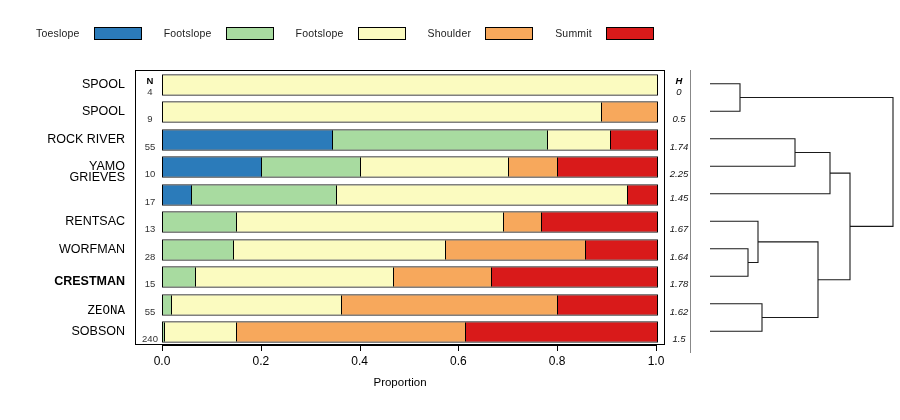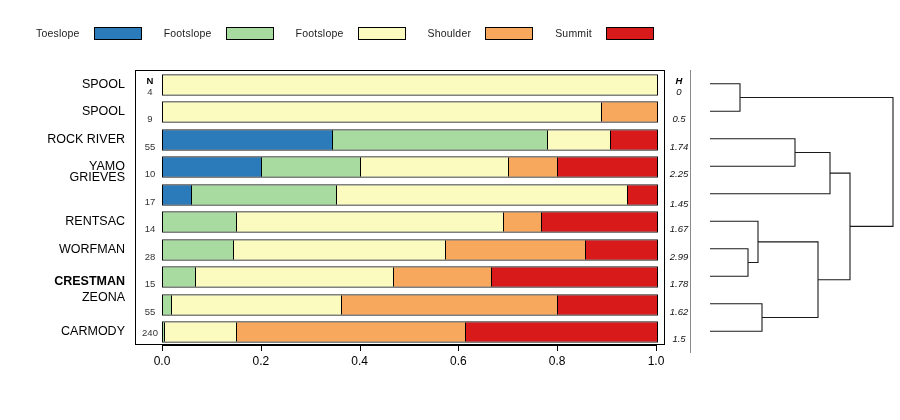--- a/index.html
+++ b/index.html
@@ -131,67 +131,68 @@
 
   <div class="rowlabels" id="rowlabels">
       <div class="rowlabel" style="top: 13.75px;">SPOOL</div>
       <div class="rowlabel" style="top: 41.25px;">SPOOL</div>
       <div class="rowlabel" style="top: 68.75px;">ROCK RIVER</div>
       <div class="rowlabel" style="top: 96.25px;">YAMO</div>
       <div class="rowlabel" style="top: 107px; margin-left: 34px;">GRIEVES</div>
       <div class="rowlabel" style="top: 151.25px;">RENTSAC</div>
       <div class="rowlabel" style="top: 178.75px;">WORFMAN</div>
       <div class="rowlabel bold" style="top: 211px; margin-left: 12px;">CRESTMAN</div>
-      <div class="rowlabel" style="top: 227px;">ZEONA</div>
-      <div class="rowlabel" style="top: 261.25px;">CARMODY</div>
+      <div class="rowlabel" style="top: 241px; font-family: Liberation Mono, monospace;">ZEONA</div>
+      <div class="rowlabel" style="top: 261.25px;">SOBSON</div>
     </div>
 
   <div class="ncol" id="ncol">
     <div class="nhead">N</div>
   <div class="ncell" style="top: 20.75px;">4</div>
       <div class="ncell" style="top: 48.25px;">9</div>
       <div class="ncell" style="top: 75.75px;">55</div>
       <div class="ncell" style="top: 103.25px;">10</div>
       <div class="ncell" style="top: 130.75px;">17</div>
-      <div class="ncell" style="top: 158.25px;">14</div>
+      <div class="ncell" style="top: 158.25px;">13</div>
       <div class="ncell" style="top: 185.75px;">28</div>
       <div class="ncell" style="top: 213.25px;">15</div>
       <div class="ncell" style="top: 240.75px;">55</div>
-      <div class="ncell" style="top: 262px; text-align: center;">240</div>
+      <div class="ncell" style="top: 268px; text-align: center;">240</div>
     </div>
 
   <div class="hcol" id="hcol">
     <div class="hhead">H</div>
   <div class="hcell" style="top: 20.75px;">0</div>
       <div class="hcell" style="top: 48.25px;">0.5</div>
       <div class="hcell" style="top: 75.75px;">1.74</div>
       <div class="hcell" style="top: 103.25px;">2.25</div>
-      <div class="hcell" style="top: 133px;">1.45</div>
+      <div class="hcell" style="top: 127px;">1.45</div>
       <div class="hcell" style="top: 158.25px;">1.67</div>
-      <div class="hcell" style="top: 185.75px;">2.99</div>
+      <div class="hcell" style="top: 185.75px;">1.64</div>
       <div class="hcell" style="top: 213.25px;">1.78</div>
       <div class="hcell" style="top: 240.75px;">1.62</div>
       <div class="hcell" style="top: 268.25px;">1.5</div>
     </div>
 
   <div class="axis" id="axis">
     <div class="axis-line"></div>
   <div class="tick" style="left: 27px;"></div>
       <div class="ticklab" style="left: 27px;">0.0</div>
       <div class="tick" style="left: 125.8px;"></div>
       <div class="ticklab" style="left: 125.8px;">0.2</div>
       <div class="tick" style="left: 224.6px;"></div>
       <div class="ticklab" style="left: 224.6px;">0.4</div>
       <div class="tick" style="left: 323.4px;"></div>
       <div class="ticklab" style="left: 323.4px;">0.6</div>
       <div class="tick" style="left: 422.2px;"></div>
       <div class="ticklab" style="left: 422.2px;">0.8</div>
       <div class="tick" style="left: 521px;"></div>
       <div class="ticklab" style="left: 521px; text-align: center;">1.0</div>
     </div>
+  <div class="axtitle">Proportion</div>
 
   <div class="dendro" id="dendro">
     <div class="dsep"></div>
   <svg width="210" height="290">
         <path d="M20,21.75 H50 V49.25 H20" fill="none" stroke="#1a1a1a" stroke-width="1.1"></path>
         <path d="M20,76.75 H105 V104.25 H20" fill="none" stroke="#1a1a1a" stroke-width="1.1"></path>
         <path d="M105,90.5 H140 V131.75 H20" fill="none" stroke="#1a1a1a" stroke-width="1.1"></path>
         <path d="M20,186.75 H58 V214.25 H20" fill="none" stroke="#1a1a1a" stroke-width="1.1"></path>
         <path d="M20,159.25 H68 V200.5 H58" fill="none" stroke="#1a1a1a" stroke-width="1.1"></path>
         <path d="M20,241.75 H72 V269.25 H20" fill="none" stroke="#1a1a1a" stroke-width="1.1"></path>

